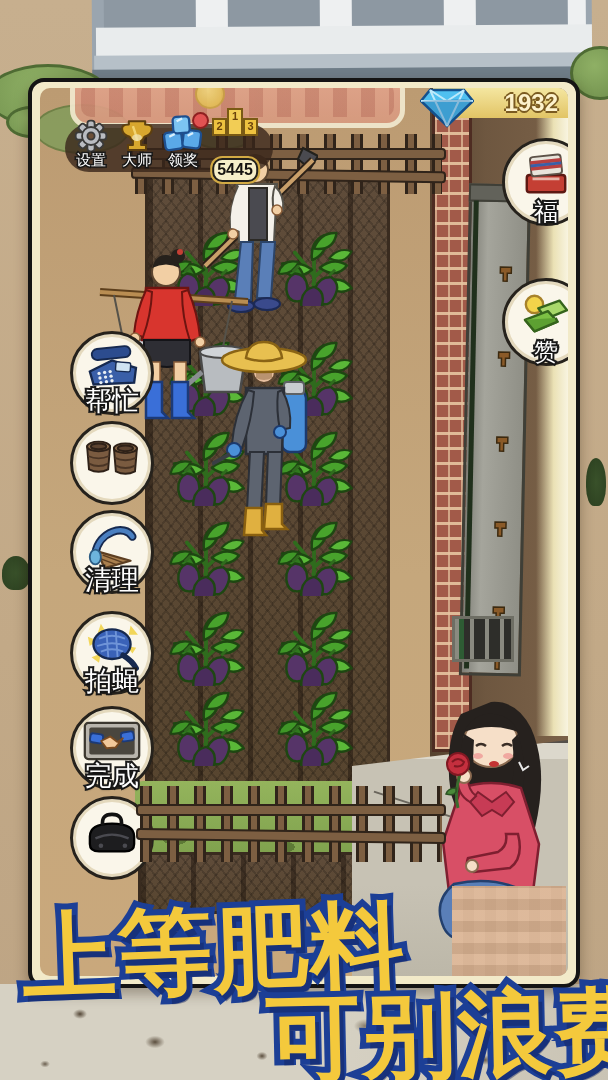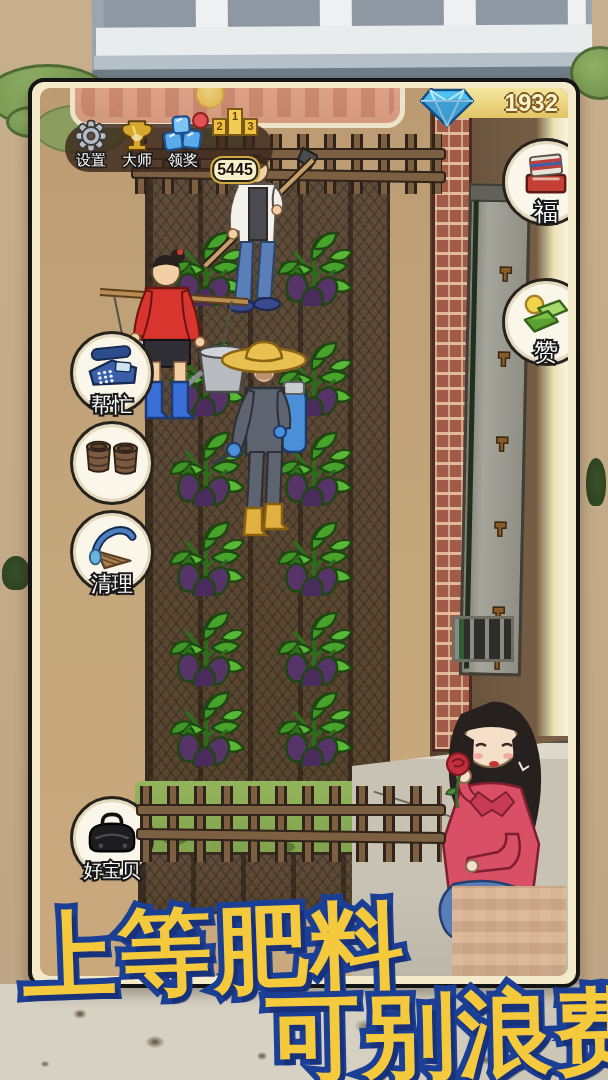--- a/index.html
+++ b/index.html
@@ -104,21 +104,21 @@
     border:2px solid #23211c;border-radius:10px;box-shadow:0 0 0 2px #d2aa44;font-size:16px;font-weight:900;color:#161310;line-height:20px;white-space:nowrap;}
   
   .olbl{color:#ffffff;font-weight:400;-webkit-text-stroke:4px #1a1a1a;paint-order:stroke fill;
     text-shadow:0 2px 2px rgba(0,0,0,.4);white-space:nowrap;}
   .olbl.small{font-size:15px;-webkit-text-stroke:3px #1a1a1a;}
   
   .act-btn{position:absolute;width:84px;height:84px;}
   .act-btn .circle{position:absolute;inset:0;border-radius:50%;background:#faf6ea;border:3px solid #26221c;
     box-shadow:inset 0 0 0 3px #e4d9bd;}
   .act-btn .ic{position:absolute;left:50%;top:42%;transform:translate(-50%,-50%);}
-  .act-btn .lbl{position:absolute;left:-10px;right:-10px;bottom:-4px;text-align:center;font-size:21px;}
+  .act-btn .lbl{position:absolute;left:-10px;right:-10px;bottom:-4px;text-align:center;font-size:27px;}
   .act-btn.rgt{width:88px;height:88px;}
   .act-btn.rgt .lbl{font-size:24px;bottom:-2px;}
   
   .caption{position:absolute;font-weight:900;font-size:94px;letter-spacing:2px;color:#f4c93c;z-index:50;
     -webkit-text-stroke:12px #1c3f96;paint-order:stroke fill;text-shadow:4px 6px 0 rgba(18,34,90,.45);white-space:nowrap;}
   .cap1{left:22px;top:888px;transform:rotate(-2deg);}
   .cap2{left:266px;top:972px;transform:rotate(-1.2deg);}
 </style>
 </head>
 <body>
@@ -432,32 +432,58 @@
         <svg class="ic" width="58" height="50" viewBox="0 0 60 54">
           <path d="M14 34 L50 44 L22 52 Z" fill="#a97f4e" stroke="#5d3f22" stroke-width="2.5" stroke-linejoin="round"></path>
           <path d="M20 38 l22 8 M18 42 l16 6" stroke="#5d3f22" stroke-width="1.5"></path>
           <path d="M12 36 C 16 12, 44 4, 52 18" fill="none" stroke="#16294f" stroke-width="9" stroke-linecap="round"></path>
           <path d="M12 36 C 16 12, 44 4, 52 18" fill="none" stroke="#4a7fc0" stroke-width="5" stroke-linecap="round"></path>
           <ellipse cx="12" cy="40" rx="6" ry="8" fill="#6db4dc" stroke="#2c5c84" stroke-width="2"></ellipse>
         </svg>
         <span class="lbl olbl">清理</span>
       </div>
 
-
+      <div class="act-btn" style="left:30px;top:523px">
+        <div class="circle"></div>
+        <svg class="ic" width="62" height="52" viewBox="0 0 64 56">
+          <g fill="#f2d34a" opacity=".9">
+              <path d="M6 18 l10 4 -8 6z"></path>
+              <path d="M20 4 l6 10 -10 2z"></path>
+              <path d="M52 6 l-2 10 10 0z"></path>
+              <path d="M58 30 l-10 -2 6 8z"></path>
+              <path d="M10 40 l10 -4 -2 10z"></path>
+            </g>
+          <ellipse cx="32" cy="26" rx="20" ry="16" fill="#3a62b8" stroke="#16294f" stroke-width="2.5"></ellipse>
+          <path d="M18 20 q14 -6 28 0 M16 28 q16 -6 32 0 M20 34 q12 -5 24 0 M26 12 l2 28 M36 12 l2 28" stroke="#6f94d8" stroke-width="2" fill="none"></path>
+          <path d="M44 38 q10 6 14 14" stroke="#16294f" stroke-width="6" fill="none" stroke-linecap="round"></path>
+        </svg>
+        <span class="lbl olbl">拍蝇</span>
+      </div>
+
+      <div class="act-btn" style="left:30px;top:618px">
+        <div class="circle"></div>
+        <svg class="ic" width="58" height="44" viewBox="0 0 64 48">
+          <rect x="2" y="4" width="60" height="40" rx="4" fill="#b9b5ad" stroke="#3b372f" stroke-width="2.5"></rect>
+          <rect x="7" y="9" width="50" height="30" rx="2" fill="#4a463e"></rect>
+          <rect x="8" y="16" width="14" height="10" rx="3" fill="#3a6fd8" stroke="#1c3a78" stroke-width="2" transform="rotate(8 15 21)"></rect>
+          <rect x="42" y="14" width="14" height="10" rx="3" fill="#3a6fd8" stroke="#1c3a78" stroke-width="2" transform="rotate(-8 49 19)"></rect>
+          <path d="M20 24 l10 -5 8 6 6 -4 -8 10 -10 1z" fill="#f2c89a" stroke="#7a4a20" stroke-width="2" stroke-linejoin="round"></path>
+        </svg>
+        <span class="lbl olbl">完成</span>
+      </div>
 
       <div class="act-btn" style="left:30px;top:708px">
         <div class="circle"></div>
         <svg class="ic" width="60" height="48" viewBox="0 0 64 52">
           <path d="M8 32 q0 -14 24 -14 q24 0 24 14 v8 q0 8 -10 8 H18 q-10 0 -10 -8 z" fill="#1d1d1f" stroke="#000" stroke-width="2.5"></path>
           <path d="M22 20 q-2 -12 10 -12 q12 0 10 12" fill="none" stroke="#111" stroke-width="4"></path>
           <path d="M14 34 q18 -8 36 0" stroke="#4a4a50" stroke-width="2.5" fill="none"></path>
           <circle cx="20" cy="42" r="2.5" fill="#4a4a50"></circle>
             <circle cx="46" cy="42" r="2.5" fill="#4a4a50"></circle>
         </svg>
-        <span class="lbl olbl" style="font-size:19px">好宝贝</span>
       </div>
 
       <div class="act-btn rgt" style="left:462px;top:50px">
         <div class="circle"></div>
         <svg class="ic" width="54" height="50" viewBox="0 0 56 52">
           <rect x="8" y="26" width="40" height="18" rx="3" fill="#c43f34" stroke="#5d1812" stroke-width="2.5"></rect>
           <g transform="rotate(-6 28 16)">
             <rect x="12" y="6" width="32" height="20" rx="3" fill="#e8e4da" stroke="#5d5248" stroke-width="2"></rect>
             <path d="M12 12 h32 M12 18 h32" stroke="#b84040" stroke-width="4"></path>
             <path d="M12 15 h32" stroke="#3a5fa8" stroke-width="3"></path>

